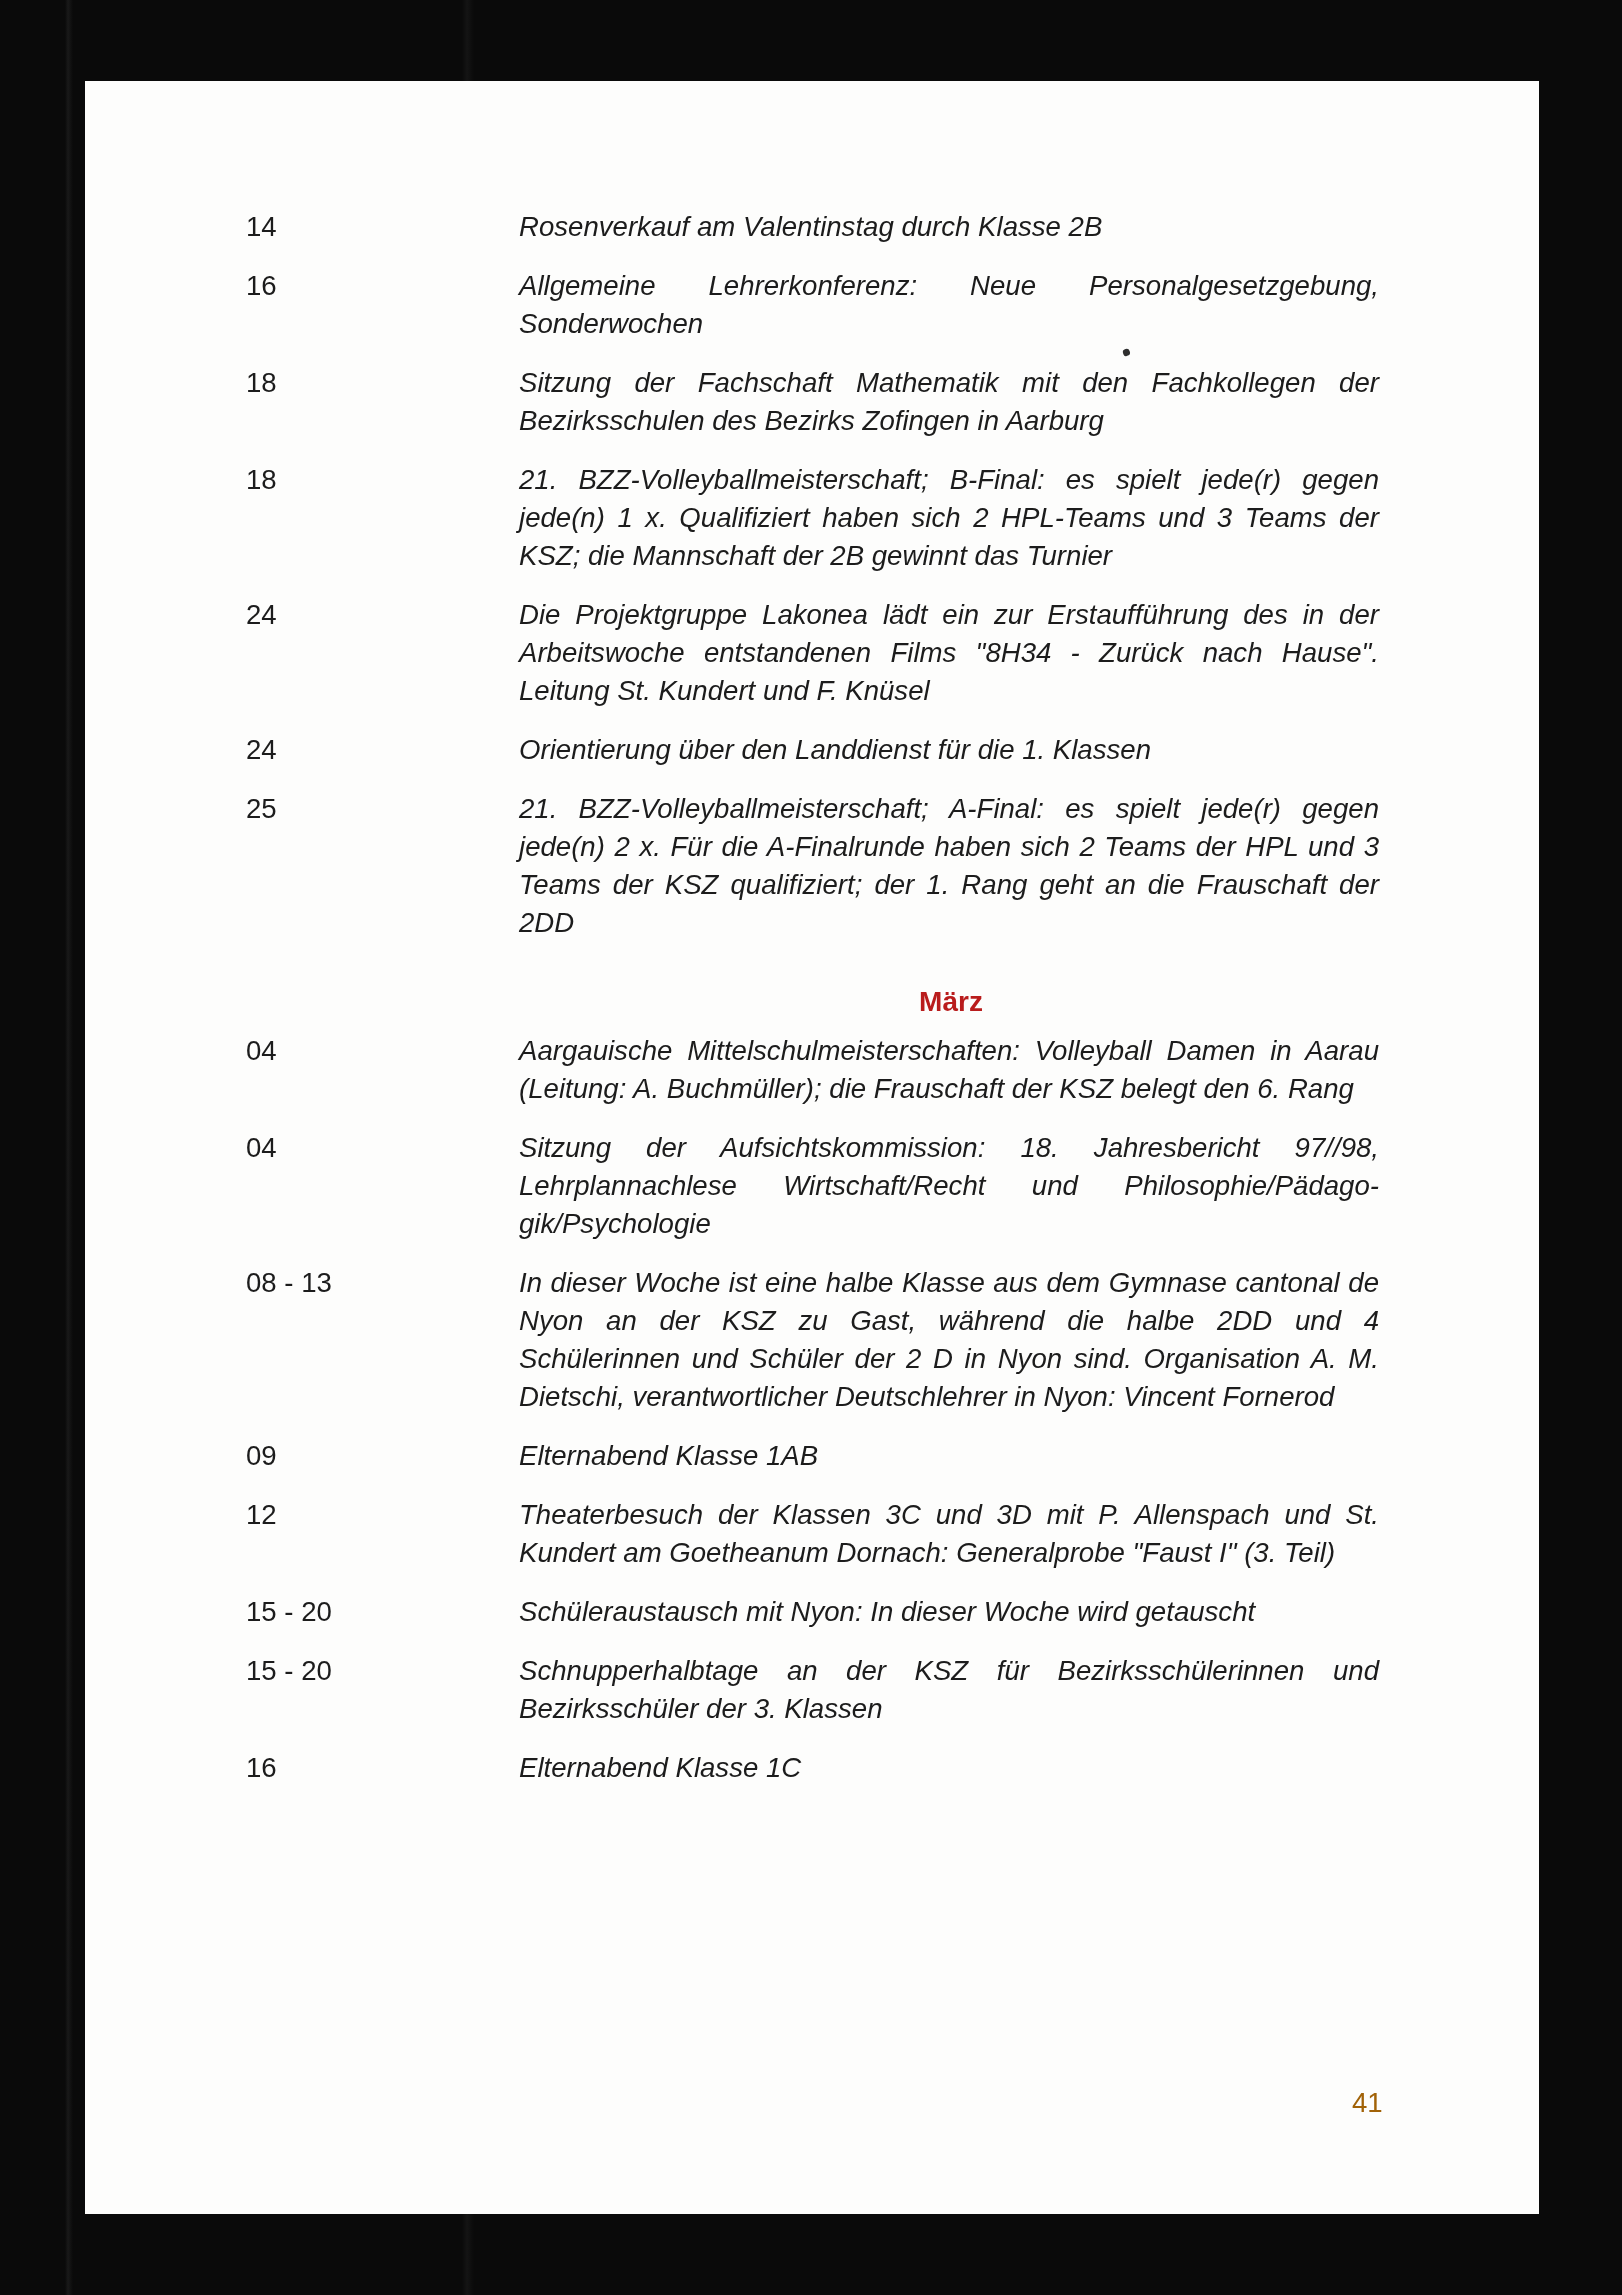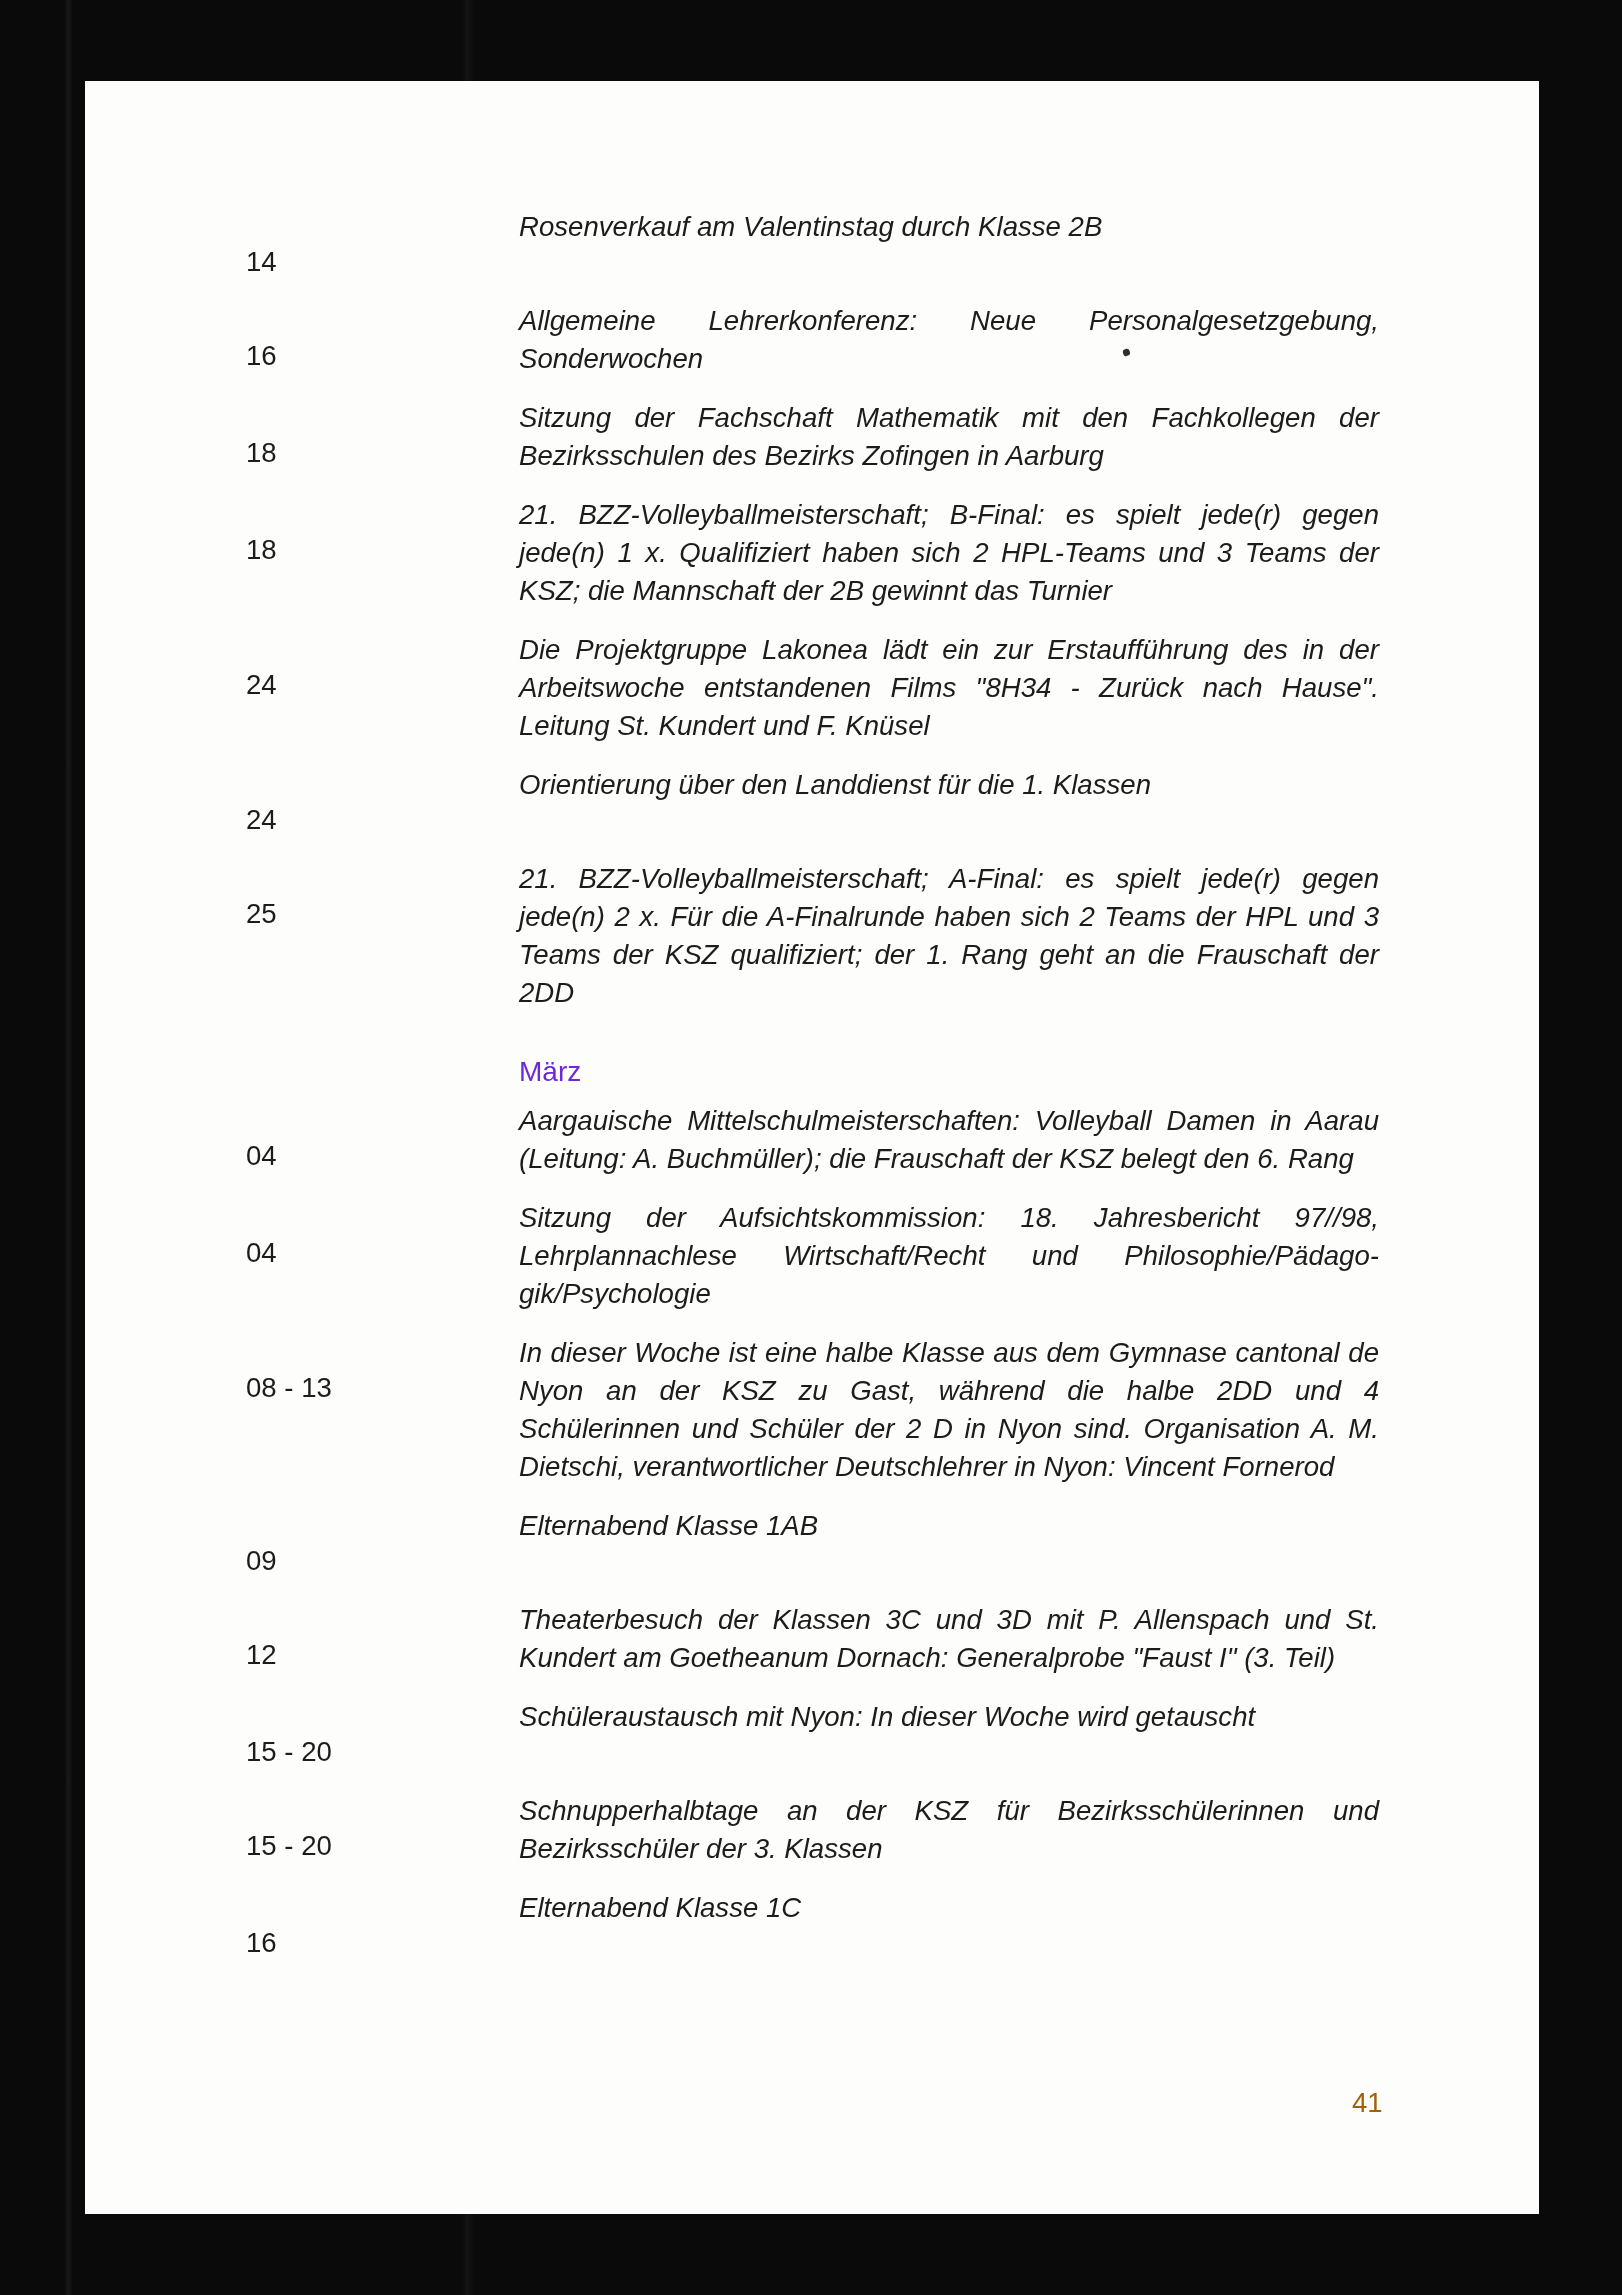--- a/index.html
+++ b/index.html
@@ -39,35 +39,35 @@
     display: flex;
     margin: 0 0 21px 0;
     font-size: 27.6px;
     line-height: 38px;
     color: #1c1c1c;
   }
   .event-date {
     flex: 0 0 273px;
     width: 273px;
     white-space: nowrap;
-    margin-top: 35px;
   }
   .event-text {
     width: 860px;
     text-align: justify;
     hyphens: manual;
     font-style: italic;
     -webkit-hyphens: manual;
   }
   .month-heading {
     margin: 41px 0 11.4px 273px;
     font-size: 28px;
     line-height: 38px;
-    font-weight: normal;
-    color: #6d28d9;
+    font-weight: bold;
+    color: #b91c1c;
+    text-align: center;
   }
   .page-number {
     position: absolute;
     left: 1267px;
     top: 2003px;
     font-size: 27.6px;
     line-height: 38px;
     color: #a16207;
   }
   .artifact-dot {

